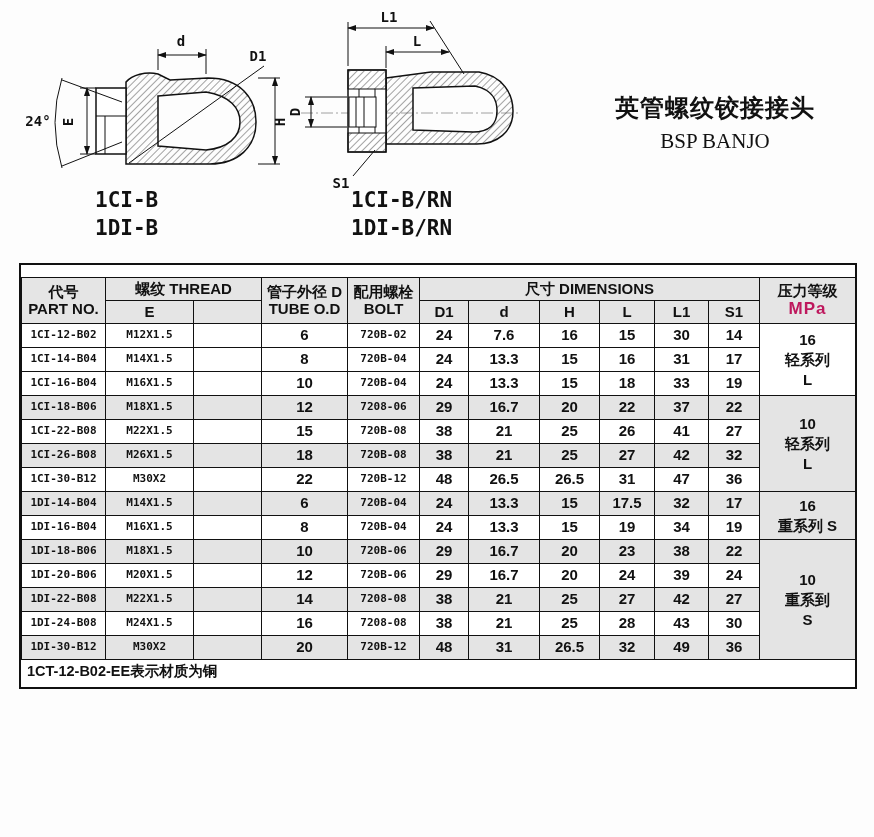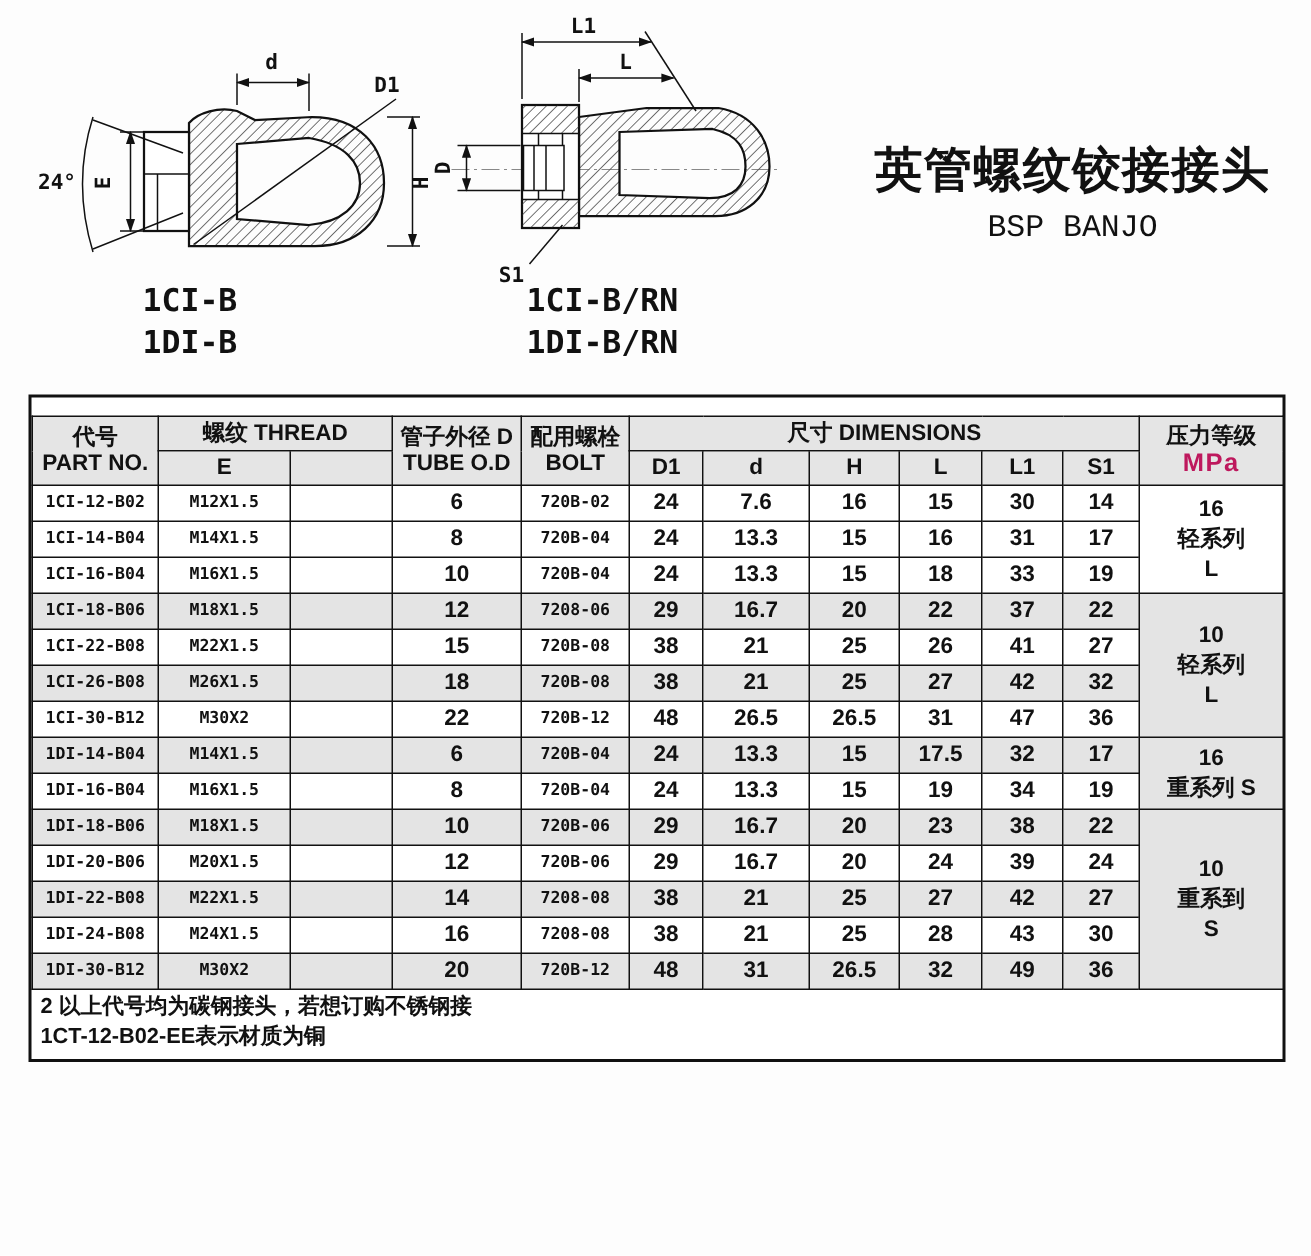--- a/index.html
+++ b/index.html
@@ -13,22 +13,22 @@
   
   .drawing { position:absolute; }
   #drawL { left:8px; top:16px; }
   #drawR { left:283px; top:10px; }
   .dim {
     font-family:"DejaVu Sans Mono", monospace;
     font-weight:bold; font-size:14px; fill:#111; text-anchor:middle;
   }
   
   .title-block { position:absolute; left:575px; top:92px; width:280px; text-align:center; }
-  .title-zh { font-size:32px; font-weight:bold; font-family:Liberation Serif, serif; letter-spacing:1px; }
-  .title-en { font-size:21px; font-family:Liberation Mono, monospace; margin-top:5px; }
+  .title-zh { font-size:24px; font-weight:bold; font-family:Liberation Serif, serif; letter-spacing:1px; }
+  .title-en { font-size:21px; font-family:Liberation Serif, serif; margin-top:5px; }
   
   .variants { position:absolute; }
   #variantsL { left:95px;  top:186px;text-align:center; }
   #variantsR { left:351px; top:186px; }
   .variant { font-family:"DejaVu Sans Mono", monospace; font-weight:bold; font-size:21px; line-height:28px; }
   
   .table-wrap {
     position:absolute; left:19px; top:263px; width:838px;
     border:2px solid #111; background:#fff;
   }
@@ -395,16 +395,15 @@
           <td>48</td>
           <td>31</td>
           <td>26.5</td>
           <td>32</td>
           <td>49</td>
           <td>36</td>
         </tr>
       </tbody>
   </table>
   <div class="notes">
-      <div class="note-zh">2 以上代号均为碳钢接头，若想订购不锈钢接</div>
       <div class="note-zh">1CT-12-B02-EE表示材质为铜</div>
     </div>
 </div>
 
 </body></html>

